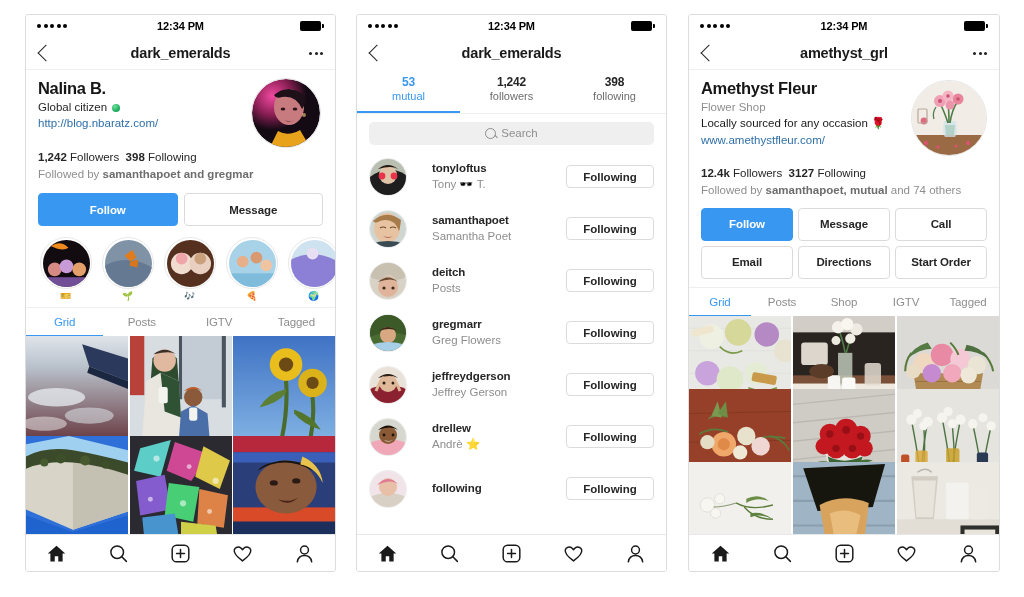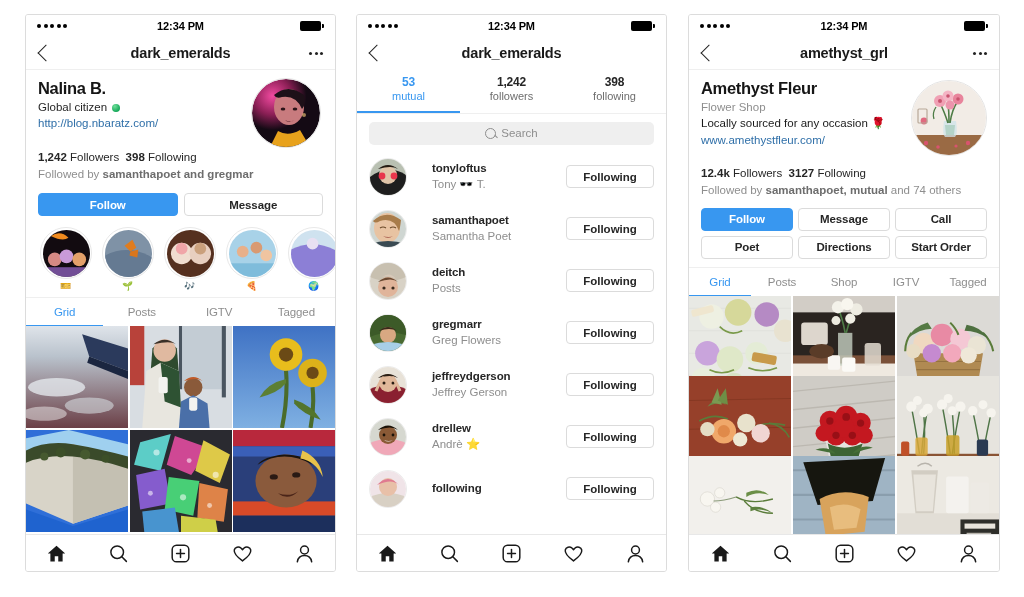--- a/index.html
+++ b/index.html
@@ -82,21 +82,21 @@
     overflow:hidden;border:1px solid #e4e4e4;
   }
   .avatar.av3{width:74px;height:74px;right:12px;top:10px;}
   .av-img{width:100%;height:100%;}
 
   
   .actions{display:flex;gap:6px;padding:10px 12px 0 12px;}
   .actions.grid3{display:grid;grid-template-columns:1fr 1fr 1fr;gap:5px;padding-top:8px;}
   .actions.grid3.row2{padding-top:5px;}
   .btn{
-    flex:1;height:23px;
+    flex:1;height:33px;
     display:flex;align-items:center;justify-content:center;
     font-size:11.5px;font-weight:bold;
     border-radius:4px;border:1px solid #dbdbdb;
     background:#fff;color:#262626;box-sizing:border-box;
     letter-spacing:-0.1px;
   }
   .btn.primary{background:#3897f0;border-color:#3897f0;color:#fff;}
 
   
   .highlights{display:flex;gap:10px;padding:11px 0 6px 14px;overflow:hidden;}
@@ -746,21 +746,21 @@
       </div>
       <div class="pf-followed"><span>Followed by </span><b>samanthapoet, mutual</b><span> and 74 others</span></div>
     </div>
 
     <div class="actions grid3">
       <div class="btn primary">Follow</div>
       <div class="btn">Message</div>
       <div class="btn">Call</div>
     </div>
     <div class="actions grid3 row2">
-      <div class="btn">Poet</div>
+      <div class="btn">Email</div>
       <div class="btn">Directions</div>
       <div class="btn">Start Order</div>
     </div>
 
     <div class="tabs" style="margin-top:8px;">
       <div class="tab active">Grid</div>
       <div class="tab">Posts</div>
       <div class="tab">Shop</div>
       <div class="tab">IGTV</div>
       <div class="tab">Tagged</div>

